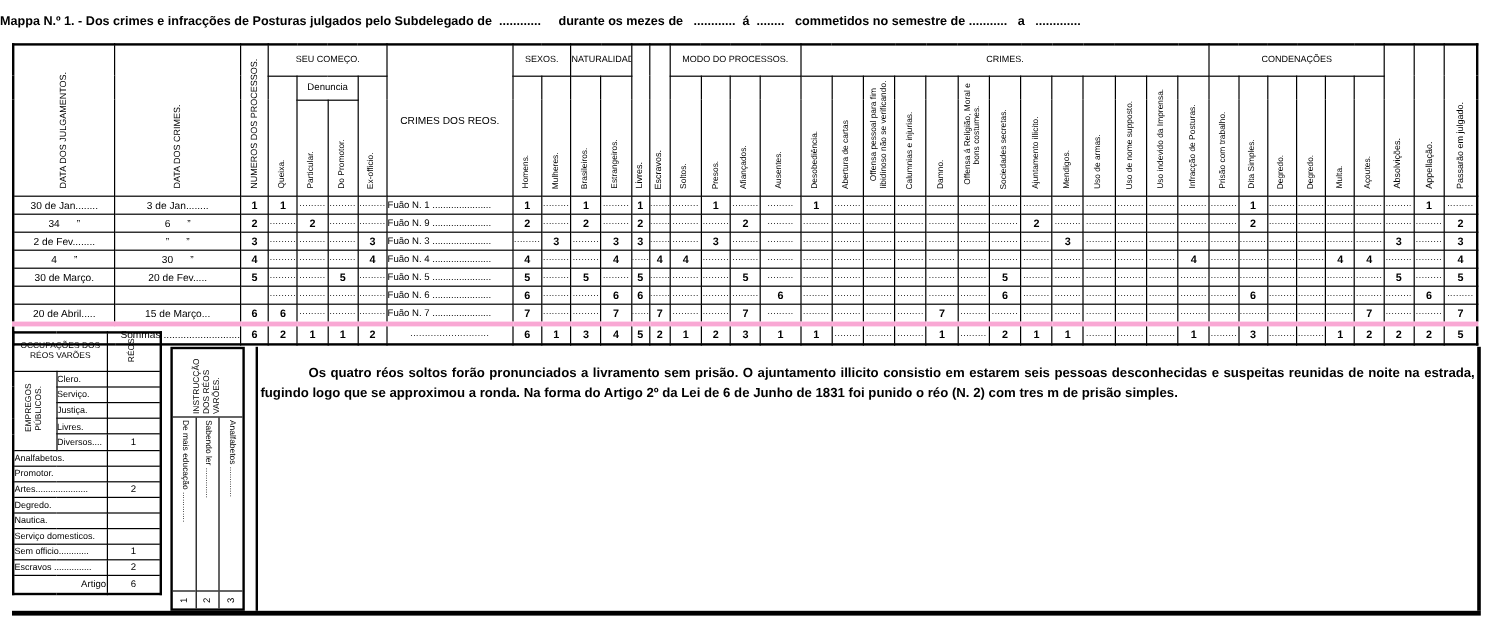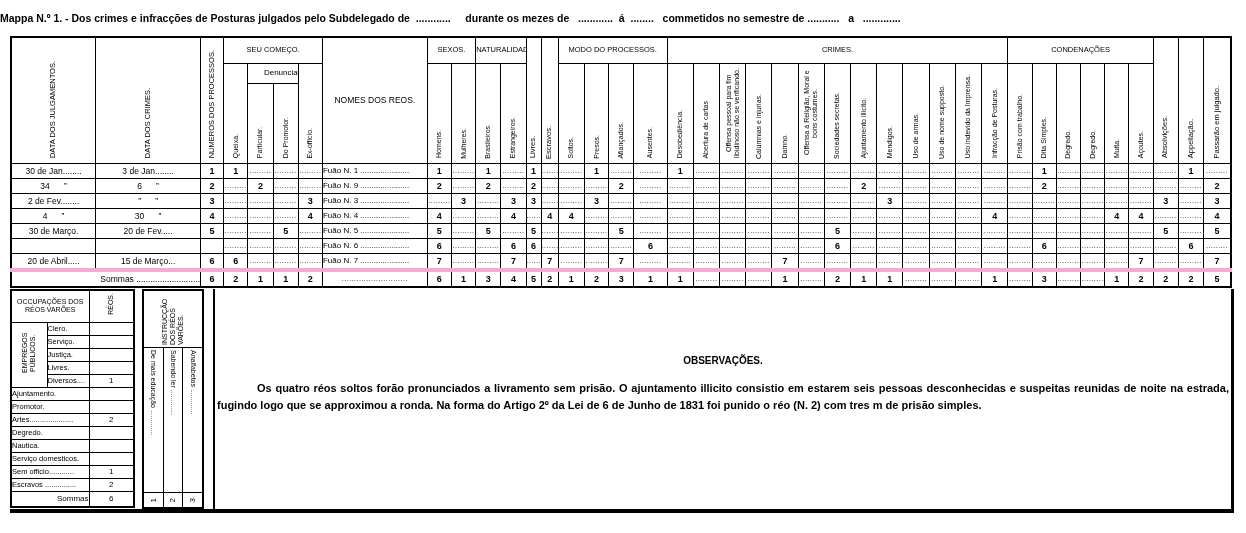--- a/index.html
+++ b/index.html
@@ -11,41 +11,41 @@
 
   
   #main-table{position:absolute;left:10px;top:36px;width:1222px;
               border-collapse:collapse;table-layout:fixed;border:2px solid #000;}
   #main-table td{border:1px solid #000;padding:0;overflow:hidden;}
   #main-table tr.h1{height:26px;}
   #main-table tr.h2{height:20px;}
   #main-table tr.h3{height:80px;}
   .gh{font-size:7.5px;text-align:center;vertical-align:middle;line-height:1.1;}
   .gh.nomes{font-size:8.5px;}
-  .den{font-size:8px;text-align:right;}
+  .den{font-size:8px;}
   .rot{vertical-align:bottom;text-align:center;}
   .vt{display:inline-block;font-size:7px;line-height:1.15;}
   .vt-up{writing-mode:vertical-rl;transform:rotate(180deg);}
   .vt-down{writing-mode:vertical-lr;}
   #main-table .rot .vt{max-height:92px;padding-bottom:2px;}
   #main-table .fh .vt{max-height:118px;font-size:7.5px;}
   #main-table tr.h3 .vt{max-height:76px;}
 
   #main-table tr.data{height:15px;}
   #main-table tr.data td{line-height:14px;}
   td.num{font-size:9px;font-weight:bold;text-align:center;}
   td.date{font-size:8.5px;text-align:center;white-space:pre;}
   td.name{font-size:8px;text-align:left;padding-left:2px;white-space:nowrap;}
   td.dots{font-size:7px;text-align:center;letter-spacing:.5px;white-space:nowrap;color:#000;}
   #main-table tr.sommas{height:17px;}
   #main-table tr.sommas td{border-top:4px solid #f9a8d4;}
   .sommas-label{font-size:8.5px;text-align:right;padding-right:3px;white-space:nowrap;}
 
   
-  #occ-table{position:absolute;left:10px;top:289px;border-collapse:collapse;
+  #occ-table{position:absolute;left:10px;top:276px;border-collapse:collapse;
              border:2px solid #000;table-layout:fixed;}
   #occ-table td{border:1px solid #000;padding:0;overflow:hidden;}
   #occ-table tr{height:13px;}
   #occ-table tr.occ-head{height:32px;}
   #occ-table tr.occ-sommas-row{height:16px;}
   .occ-header{font-size:7px;text-align:center;vertical-align:middle;line-height:1.2;}
   .occ-label{font-size:7.5px;text-align:left;padding-left:2px;white-space:nowrap;}
   .occ-val{font-size:8px;text-align:center;}
   .occ-sommas{font-size:8px;text-align:right;padding-right:3px;font-weight:normal;}
   #occ-table .rot{vertical-align:middle;}
@@ -123,21 +123,21 @@
     <col style="width:25px">
       <col style="width:25px">
       <col style="width:27px">
   </colgroup>
   <thead>
   <tr class="h1">
     <td rowspan="3" class="rot fh"><span class="vt vt-up">DATA DOS JULGAMENTOS.</span></td>
     <td rowspan="3" class="rot fh"><span class="vt vt-up">DATA DOS CRIMES.</span></td>
     <td rowspan="3" class="rot fh"><span class="vt vt-up">NUMEROS DOS PROCESSOS.</span></td>
     <td colspan="4" class="gh">SEU COMEÇO.</td>
-    <td rowspan="3" class="gh nomes">NOMES DOS REOS.</td>
+    <td rowspan="3" class="gh nomes">CRIMES DOS REOS.</td>
     <td colspan="2" class="gh">SEXOS.</td>
     <td colspan="2" class="gh">NATURALIDADES.</td>
     <td rowspan="3" class="rot fh"><span class="vt vt-up">Livres.</span></td>
     <td rowspan="3" class="rot fh"><span class="vt vt-up">Escravos.</span></td>
     <td colspan="4" class="gh">MODO DO PROCESSOS.</td>
     <td colspan="13" class="gh">CRIMES.</td>
     <td colspan="6" class="gh">CONDENAÇÕES</td>
     <td rowspan="3" class="rot fh"><span class="vt vt-up">Absolvições.</span></td>
     <td rowspan="3" class="rot fh"><span class="vt vt-up">Appellação.</span></td>
     <td rowspan="3" class="rot fh"><span class="vt vt-up">Passarão em julgado.</span></td>
@@ -544,21 +544,21 @@
       </tr>
   <tr>
         <td class="occ-label">Livres.</td>
         <td class="occ-val"></td>
       </tr>
   <tr>
         <td class="occ-label">Diversos....</td>
         <td class="occ-val">1</td>
       </tr>
   <tr>
-        <td colspan="2" class="occ-label">Ajuntamento.</td>
+        <td colspan="2" class="occ-label">Analfabetos.</td>
         <td class="occ-val"></td>
       </tr>
   <tr>
         <td colspan="2" class="occ-label">Promotor.</td>
         <td class="occ-val"></td>
       </tr>
   <tr>
         <td colspan="2" class="occ-label">Artes.....................</td>
         <td class="occ-val">2</td>
       </tr>
@@ -576,21 +576,21 @@
       </tr>
   <tr>
         <td colspan="2" class="occ-label">Sem officio............</td>
         <td class="occ-val">1</td>
       </tr>
   <tr>
         <td colspan="2" class="occ-label">Escravos ...............</td>
         <td class="occ-val">2</td>
       </tr>
   <tr class="occ-sommas-row">
-        <td colspan="2" class="occ-sommas">Sommas</td>
+        <td colspan="2" class="occ-sommas">Artigo</td>
         <td class="occ-val">6</td>
       </tr>
 </tbody>
   </table>
 
 <div id="instr">
   <div class="instr-head">
       <span class="vt vt-up">INSTRUCÇÃO DOS RÉOS VARÕES.</span>
     </div>
   <div class="instr-cols">
@@ -615,17 +615,16 @@
           <span class="vt vt-down">Analfabetos .............</span>
         </div>
       <div class="instr-val">
           <span class="vt vt-up">3</span>
         </div>
     </div>
   </div>
 </div>
 
 <div id="obs">
-  <div class="obs-title">OBSERVAÇÕES.</div>
   <p class="obs-p first">Os quatro réos soltos forão pronunciados a livramento sem prisão. O ajuntamento illicito consistio em estarem seis pessoas desconhecidas e suspeitas reunidas de noite na estrada, fugindo logo que se approximou a ronda. Na forma do Artigo 2º da Lei de 6 de Junho de 1831 foi punido o réo (N. 2) com tres m  de prisão simples.</p>
 </div>
 
 <div class="bottom-rule"></div>
 
 </body></html>

